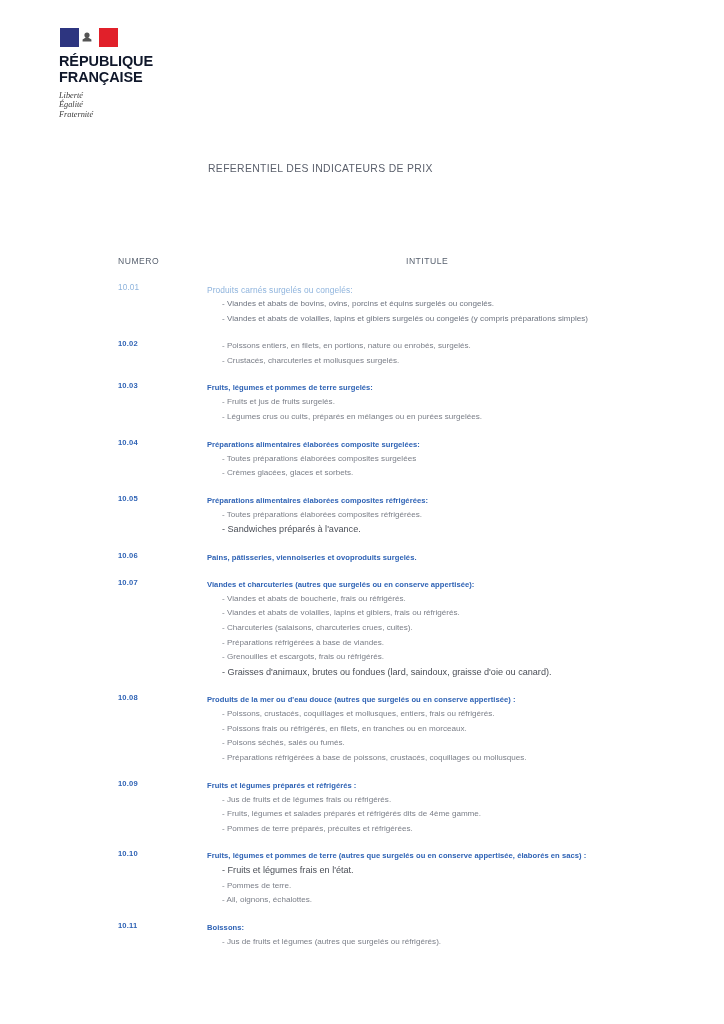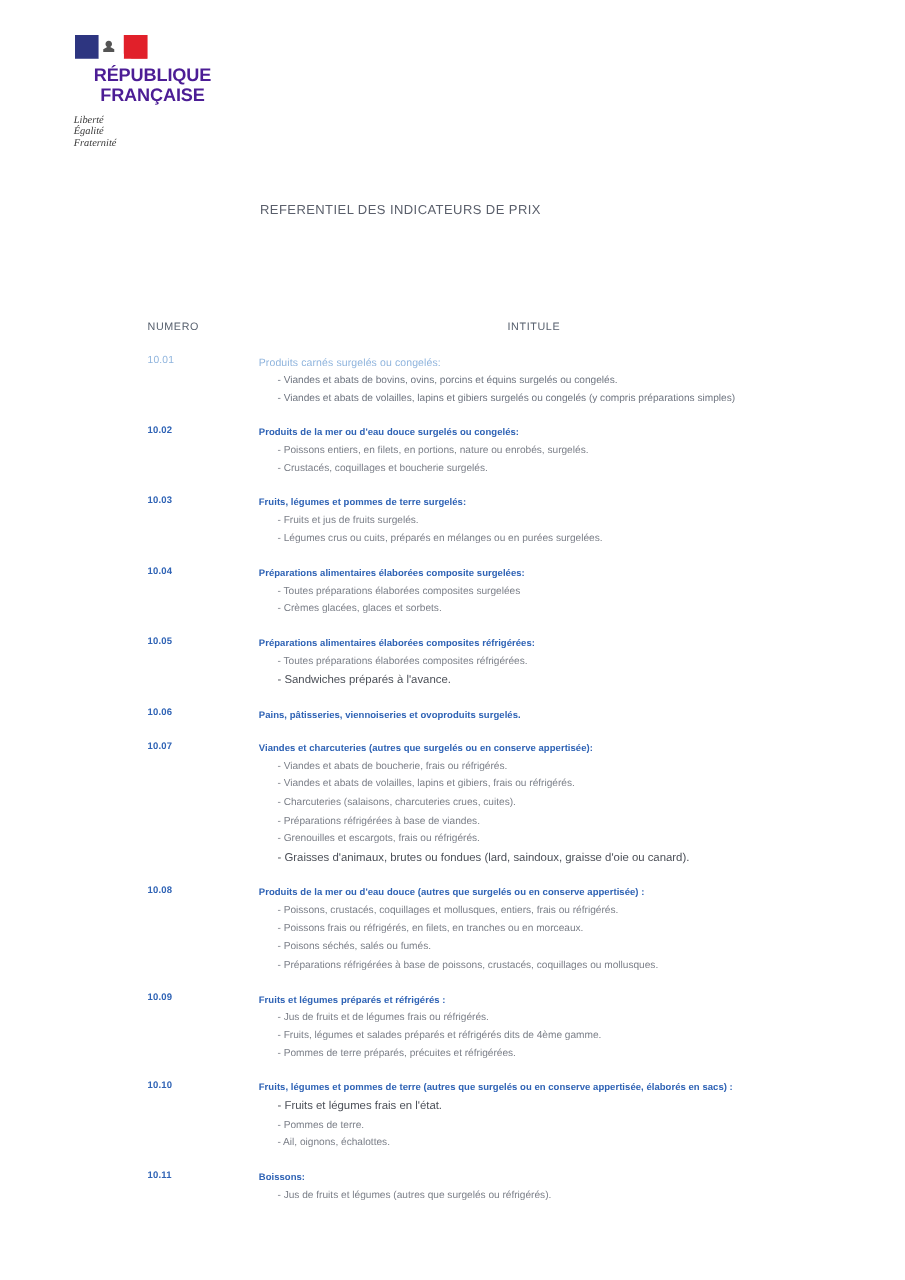--- a/index.html
+++ b/index.html
@@ -54,23 +54,22 @@
     background: #e1202a;
     clip-path: polygon(0 0, 100% 0, 100% 100%, 35% 100%, 0 78%);
   }
 
   .rf-name {
     font-family: "Liberation Sans", sans-serif;
     font-weight: bold;
     font-size: 14.5px;
     line-height: 15.5px;
     letter-spacing: -0.1px;
-    color: #4c1d95;
+    color: #0f172a;
     margin-left: 4px;
-    text-align: center;
   }
   .rf-motto {
     margin-left: 4px;
     margin-top: 6px;
     font-family: "Liberation Serif", serif;
     font-style: italic;
     font-size: 8.3px;
     line-height: 9.4px;
     color: #3a3a3a;
   }
@@ -208,24 +207,23 @@
         <div class="row-title">Produits carnés surgelés ou congelés:</div>
         <ul class="bullets">
           <li class="bullet">- Viandes et abats de bovins, ovins, porcins et équins surgelés ou congelés.</li>
           <li class="bullet">- Viandes et abats de volailles, lapins et gibiers surgelés ou congelés (y compris préparations simples)</li>
         </ul>
       </div>
     </div>
     <div class="row">
       <div class="row-num">10.02</div>
       <div class="row-body">
-        <div class="row-title">Produits de la mer ou d'eau douce surgelés ou congelés:</div>
         <ul class="bullets">
           <li class="bullet">- Poissons entiers, en filets, en portions, nature ou enrobés, surgelés.</li>
-          <li class="bullet">- Crustacés, coquillages et boucherie surgelés.</li>
+          <li class="bullet">- Crustacés, charcuteries et mollusques surgelés.</li>
         </ul>
       </div>
     </div>
     <div class="row">
       <div class="row-num">10.03</div>
       <div class="row-body">
         <div class="row-title">Fruits, légumes et pommes de terre surgelés:</div>
         <ul class="bullets">
           <li class="bullet">- Fruits et jus de fruits surgelés.</li>
           <li class="bullet">- Légumes crus ou cuits, préparés en mélanges ou en purées surgelées.</li>

